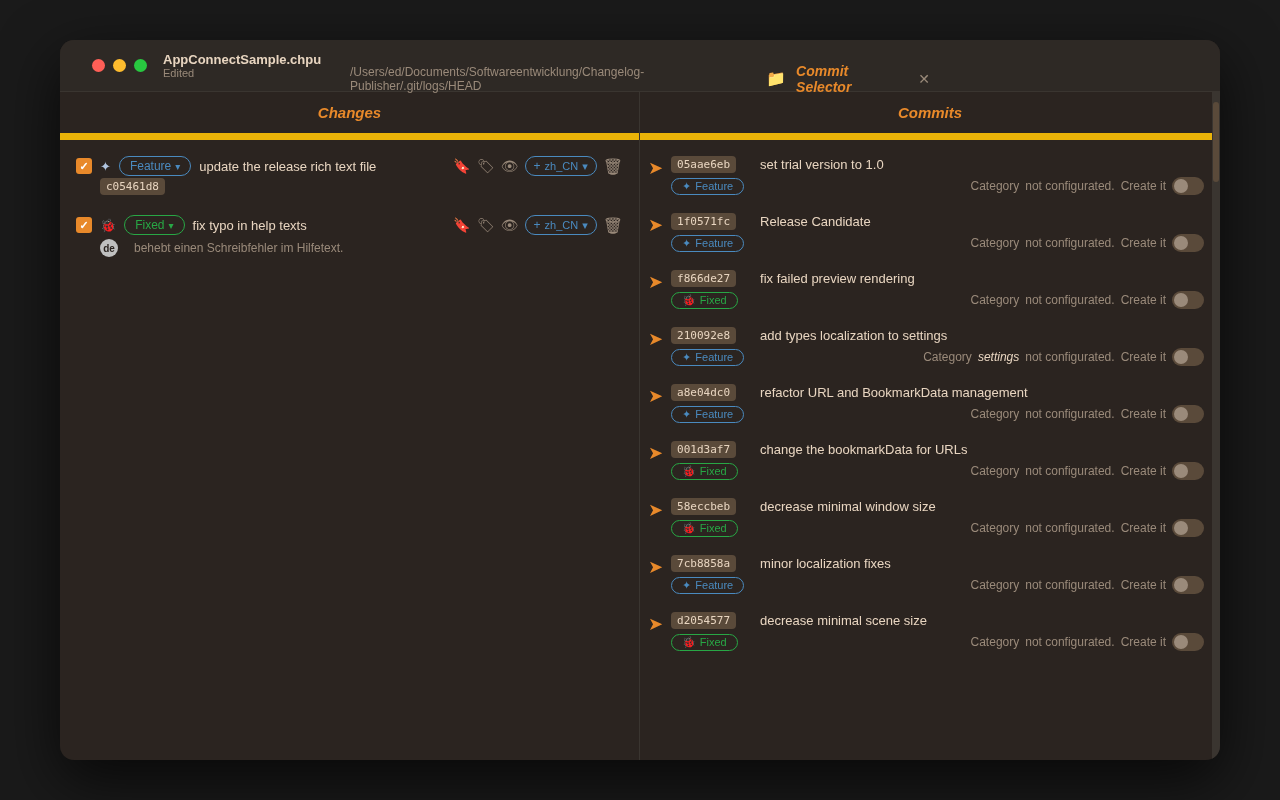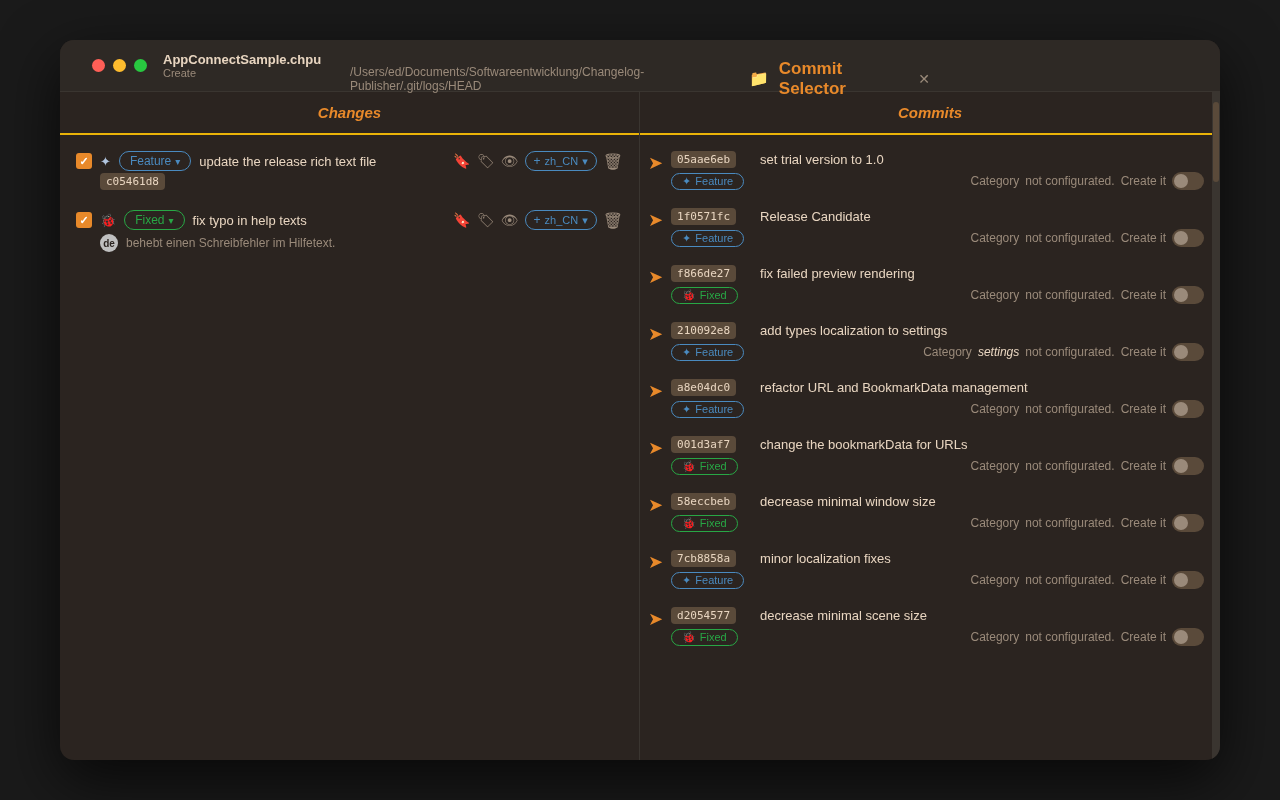--- a/index.html
+++ b/index.html
@@ -57,21 +57,22 @@
     .filepath {
       color: #9a8a7a;
       font-size: 12px;
     }
     .folder-icon {
       color: #9a8a7a;
       font-size: 16px;
     }
     .commit-selector-label {
       color: #e8892a;
-      font-size: 17px;
+      font-size: 14px;
+      font-style: italic;
       font-weight: 600;
     }
     .close-icon {
       color: #9a8a7a;
       font-size: 14px;
       cursor: pointer;
       margin-left: 6px;
     }
     .app-title-section {
       margin-left: 16px;
@@ -98,21 +99,21 @@
       overflow: hidden;
     }
     .right-panel {
       width: 50%;
       display: flex;
       flex-direction: column;
       overflow: hidden;
     }
     .panel-header {
       padding: 12px 16px;
-      border-bottom: 2px solid #eab308;
+      border-bottom: 7px solid #eab308;
       flex-shrink: 0;
     }
     .panel-title {
       color: #e8892a;
       font-size: 15px;
       font-style: italic;
       font-weight: 600;
       text-align: center;
     }
     .panel-content {
@@ -229,21 +230,21 @@
       margin-left: 24px;
       font-family: 'SF Mono', monospace;
     }
     .change-sub {
       color: #9a8a7a;
       font-size: 12px;
       margin-top: 4px;
       margin-left: 24px;
       display: flex;
       align-items: center;
-      gap: 8px;
+      gap: 16px;
     }
     .lang-circle {
       width: 18px;
       height: 18px;
       border-radius: 50%;
       background: #9a8a7a;
       display: flex;
       align-items: center;
       justify-content: center;
       font-size: 10px;
@@ -376,21 +377,21 @@
 <div class="window">
 
   <div class="titlebar">
     <div class="traffic-lights">
       <div class="traffic-light tl-red"></div>
       <div class="traffic-light tl-yellow"></div>
       <div class="traffic-light tl-green"></div>
     </div>
     <div class="app-title-section">
       <div class="app-name">AppConnectSample.chpu</div>
-      <div class="app-subtitle">Create</div>
+      <div class="app-subtitle">Edited</div>
     </div>
     <div class="titlebar-center">
       <span class="filepath">/Users/ed/Documents/Softwareentwicklung/Changelog-Publisher/.git/logs/HEAD</span>
       <span class="folder-icon">📁</span>
       <span class="commit-selector-label">Commit Selector</span>
       <span class="close-icon">✕</span>
     </div>
   </div>
 
   <div class="content">

